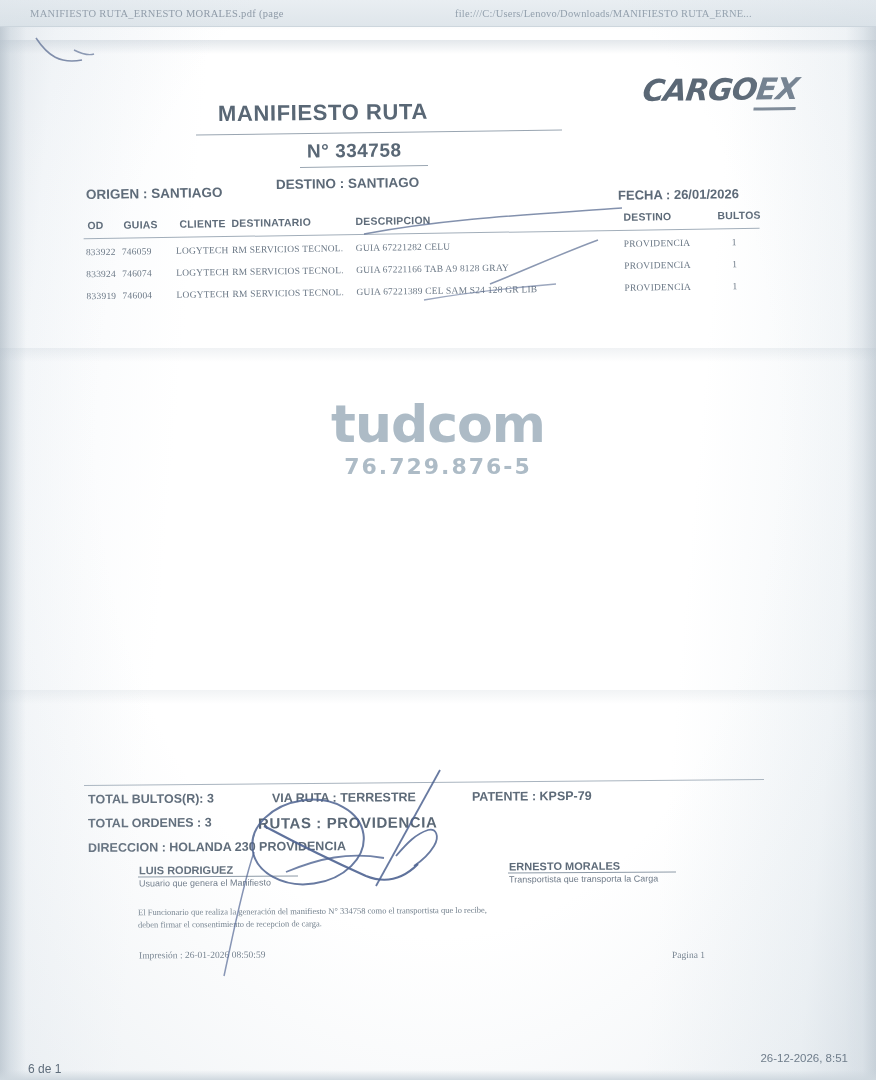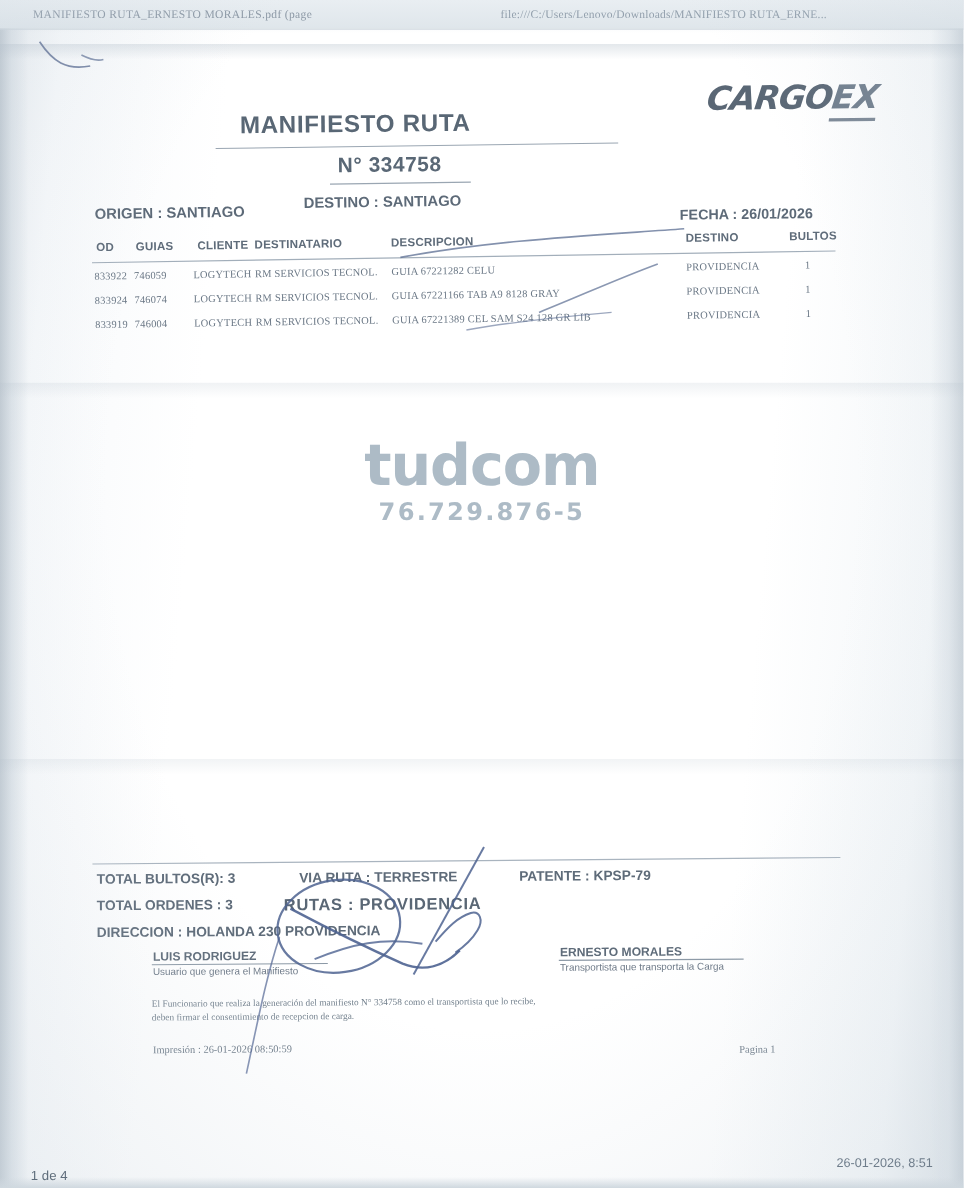--- a/index.html
+++ b/index.html
@@ -537,14 +537,14 @@
     <path d="M74 66 C 108 84, 140 100, 176 116 C 196 124, 214 118, 228 104" stroke="#4e6391" stroke-width="2.2" fill="none" opacity=".9"></path>
     <path d="M96 112 C 130 98, 158 92, 194 98" stroke="#4e6391" stroke-width="1.8" fill="none" opacity=".8"></path>
     <path d="M206 96 C 218 82, 226 74, 238 70 C 246 68, 250 76, 244 86 C 238 96, 230 102, 224 106" stroke="#4e6391" stroke-width="1.8" fill="none" opacity=".85"></path>
     <path d="M64 92 C 52 128, 44 170, 34 216" stroke="#4e6391" stroke-width="1.5" fill="none" opacity=".7"></path>
   </svg>
 
   <div class="scan-tint"></div>
 </div>
 
 <div class="bottom-edge"></div>
-<div class="status-page">1 de 4</div>
-<div class="status-stamp">26-01-2026, 8:51</div>
+<div class="status-page">6 de 1</div>
+<div class="status-stamp">26-12-2026, 8:51</div>
 
 </body></html>

